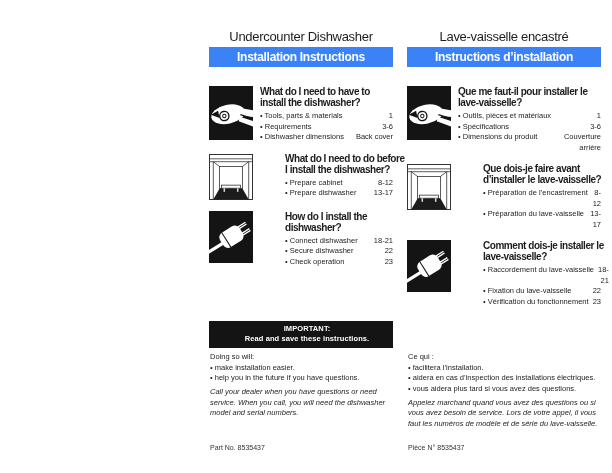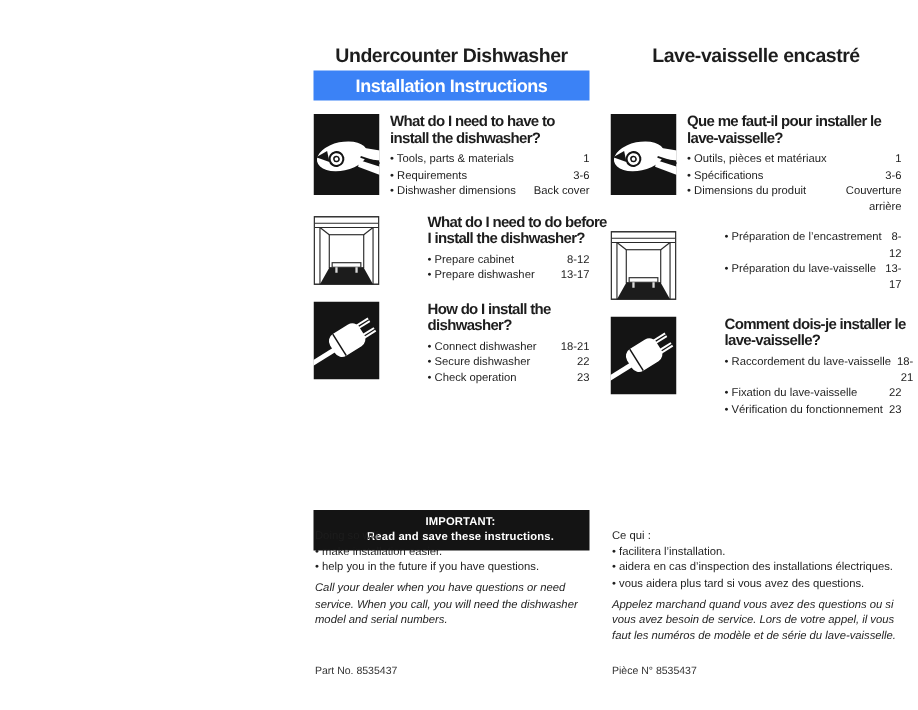--- a/index.html
+++ b/index.html
@@ -8,50 +8,50 @@
     font-family:"Liberation Sans","DejaVu Sans",sans-serif;color:#1d1d1d;
     -webkit-font-smoothing:antialiased;
   }
   .sheet{position:absolute;left:0;top:0;width:612px;height:473px;}
   .col{position:absolute;top:0;height:473px;}
   .col-en{left:209px;width:184px;}
   .col-fr{left:407px;width:194px;}
 
   .doc-title{
     position:absolute;top:29px;left:0;right:0;text-align:center;
-    font-size:13px;font-weight:bold;letter-spacing:-0.3px;white-space:nowrap;
+    font-size:13px;font-weight:normal;letter-spacing:-0.3px;white-space:nowrap;
   }
   .doc-bar{
     position:absolute;top:47px;left:0;right:0;height:20px;background:#3b82f6;
     color:#fff;font-size:12px;font-weight:bold;letter-spacing:-0.3px;
     text-align:center;line-height:20px;white-space:nowrap;
   }
 
   .toc{position:absolute;top:76px;left:0;right:0;}
-  .toc-section{display:flex;gap:7px;align-items:flex-start;}
+  .toc-section{display:flex;gap:7px;align-items:flex-start;margin-top:10px;}
   .toc-section + .toc-section{margin-top:10px;gap:32px;}
   .icon-frame{flex:0 0 44px;width:44px;}
   .icon-frame svg{display:block;width:44px;}
   .sec-body{flex:1;min-width:0;}
   .sec-heading{
     font-size:10px;font-weight:bold;line-height:1.1;letter-spacing:-0.45px;
     white-space:pre;margin:0 0 3px 0;
   }
   .toc-item{
     display:flex;justify-content:space-between;align-items:flex-start;
     font-size:7.5px;line-height:1.4;
   }
   .toc-label{white-space:nowrap;}
   .toc-label::before{content:"• ";}
   .toc-page{text-align:right;max-width:58px;margin-left:4px;}
 
   .important{
     position:absolute;top:321px;left:0;right:0;background:#141414;color:#fff;
     text-align:center;font-weight:bold;font-size:7.5px;line-height:1.35;
-    padding:3px 0 4px 12px;letter-spacing:0.1px;margin-top:19px;
+    padding:3px 0 4px 12px;letter-spacing:0.1px;
   }
   .body-text{position:absolute;top:352px;left:1px;right:0;font-size:7.5px;line-height:1.42;}
   .body-intro{margin:0;}
   .bullet-line::before{content:"• ";}
   .body-par{margin-top:3px;font-style:italic;}
 
   .part-number{position:absolute;top:444px;left:1px;font-size:7px;color:#333;}
 </style>
 </head>
 <body>
@@ -187,20 +187,21 @@
       <div class="bullet-line">make installation easier.</div>
       <div class="bullet-line">help you in the future if you have questions.</div>
       <div class="body-par">Call your dealer when you have questions or need service. When you call, you will need the dishwasher model and serial numbers.</div>
     </div>
 
     <div class="part-number">Part No. 8535437</div>
   </div>
 
   <div class="col col-fr">
     <div class="doc-title">Lave-vaisselle encastré</div>
+    <div class="doc-bar">Instructions d’installation</div>
 
     <div class="toc">
 
       <div class="toc-section">
         <span class="icon-frame">
           <svg viewBox="0 0 44 54" height="54">
               <use href="#svg-tools"></use>
             </svg>
         </span>
         <div class="sec-body">
@@ -221,20 +222,22 @@
         </div>
       </div>
 
       <div class="toc-section">
         <span class="icon-frame">
           <svg viewBox="0 0 46 48" height="48">
               <use href="#svg-cabinet"></use>
             </svg>
         </span>
         <div class="sec-body">
+          <div class="sec-heading">Que dois-je faire avant
+d’installer le lave-vaisselle?</div>
           <div class="toc-item">
             <span class="toc-label">Préparation de l’encastrement</span>
             <span class="toc-page">8-12</span>
           </div>
           <div class="toc-item">
             <span class="toc-label">Préparation du lave-vaisselle</span>
             <span class="toc-page">13-17</span>
           </div>
         </div>
       </div>

